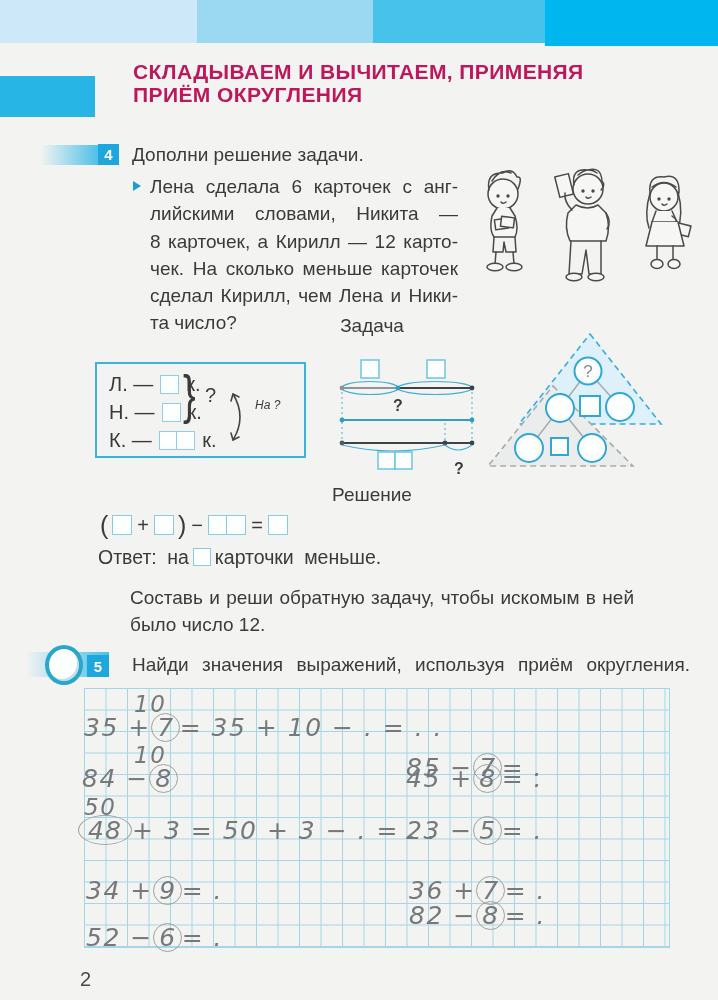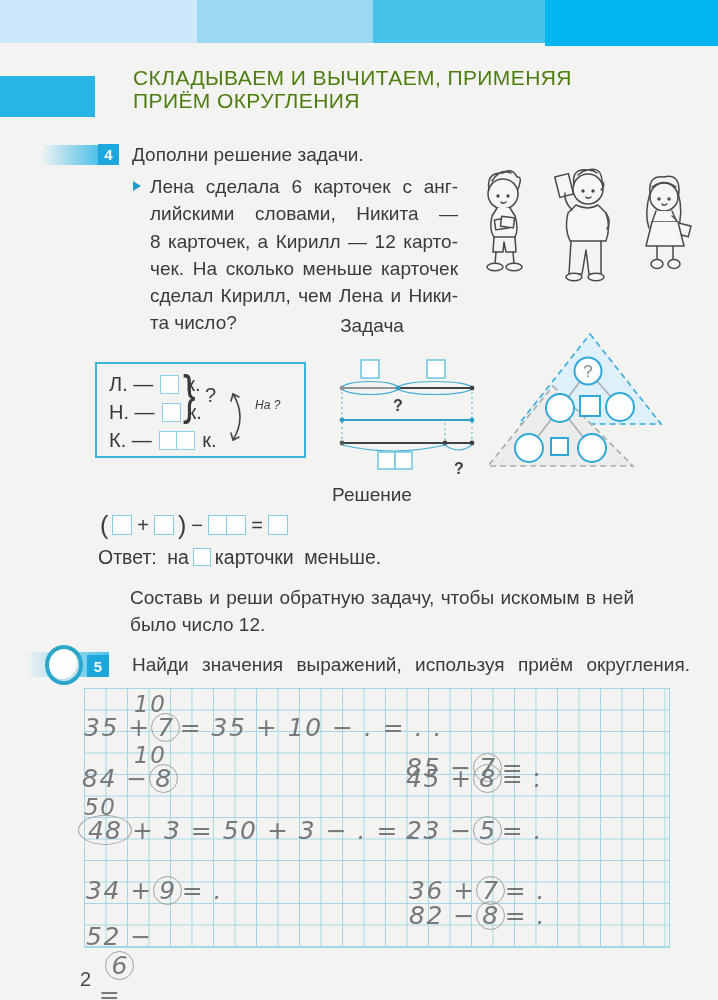--- a/index.html
+++ b/index.html
@@ -6,22 +6,22 @@
   body{
     width:718px;height:1000px;position:relative;overflow:hidden;
     background:#f3f4f2;color:#3a3a3a;
     font-family:"Liberation Sans", sans-serif;
   }
   .abs{position:absolute;}
   
   .seg{position:absolute;top:0;}
   .accent-block{position:absolute;left:0;top:76px;width:95px;height:41px;background:#27b5e5;}
   .page-title{
-    position:absolute;left:133px;top:66px;width:560px;
-    font-size:21px;font-weight:normal;line-height:23px;color:#4d7c0f;letter-spacing:.4px;
+    position:absolute;left:133px;top:60px;width:560px;
+    font-size:21px;font-weight:bold;line-height:23px;color:#be185d;letter-spacing:.4px;
   }
   
   .band{position:absolute;height:20px;background:linear-gradient(to right, rgba(190,228,246,0), #4fc0e8);}
   .badge{
     position:absolute;background:#1ea7dc;color:#fff;font-weight:bold;
     display:flex;align-items:center;justify-content:center;font-size:15px;
   }
   .prompt{position:absolute;font-size:19px;color:#3b3b3b;}
   .oval-deco{
     position:absolute;left:45px;top:645px;width:30px;height:32px;background:#fdfefe;
@@ -276,21 +276,21 @@
 </div>
 <div class="hw" style="left:82px;top:763px;">
   <span>84 −</span><span class="circ">8</span>
 </div>
 <div class="hw" style="left:78px;top:815px;">
   <span></span><span class="circ oval">48</span><span>+ 3 = 50 + 3 − . = . .</span>
 </div>
 <div class="hw" style="left:86px;top:875px;">
   <span>34 +</span><span class="circ">9</span><span>= .</span>
 </div>
-<div class="hw" style="left:86px;top:922px;flex-direction:column;">
+<div class="hw" style="left:86px;top:922px;">
   <span>52 −</span><span class="circ">6</span><span>= .</span>
 </div>
 
 <div class="hw" style="left:406px;top:712px;margin-top:40px;">
   <span>85 −</span><span class="circ">7</span><span>= .</span>
 </div>
 <div class="hw" style="left:406px;top:763px;">
   <span>45 +</span><span class="circ">8</span><span>= .</span>
 </div>
 <div class="hw" style="left:406px;top:815px;">

